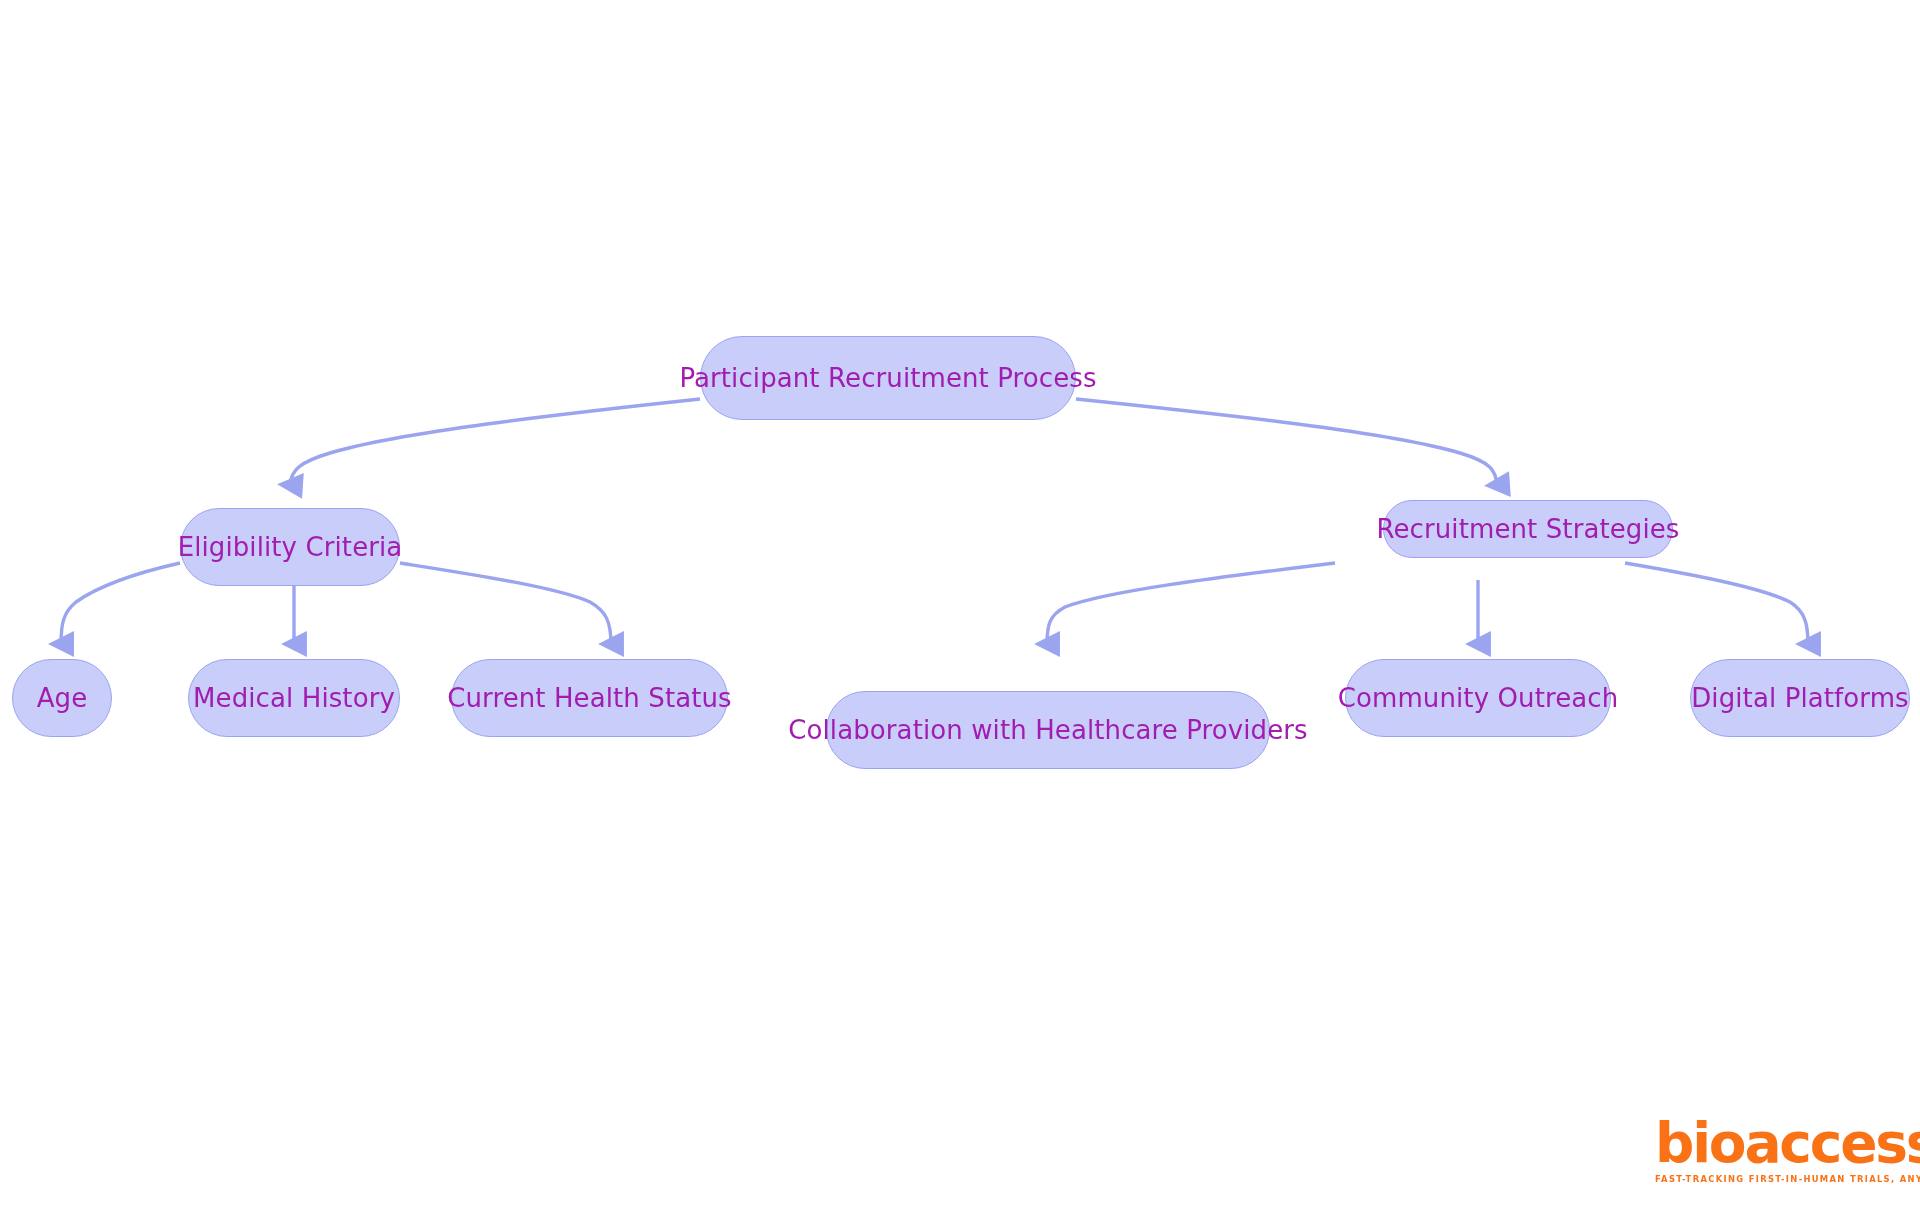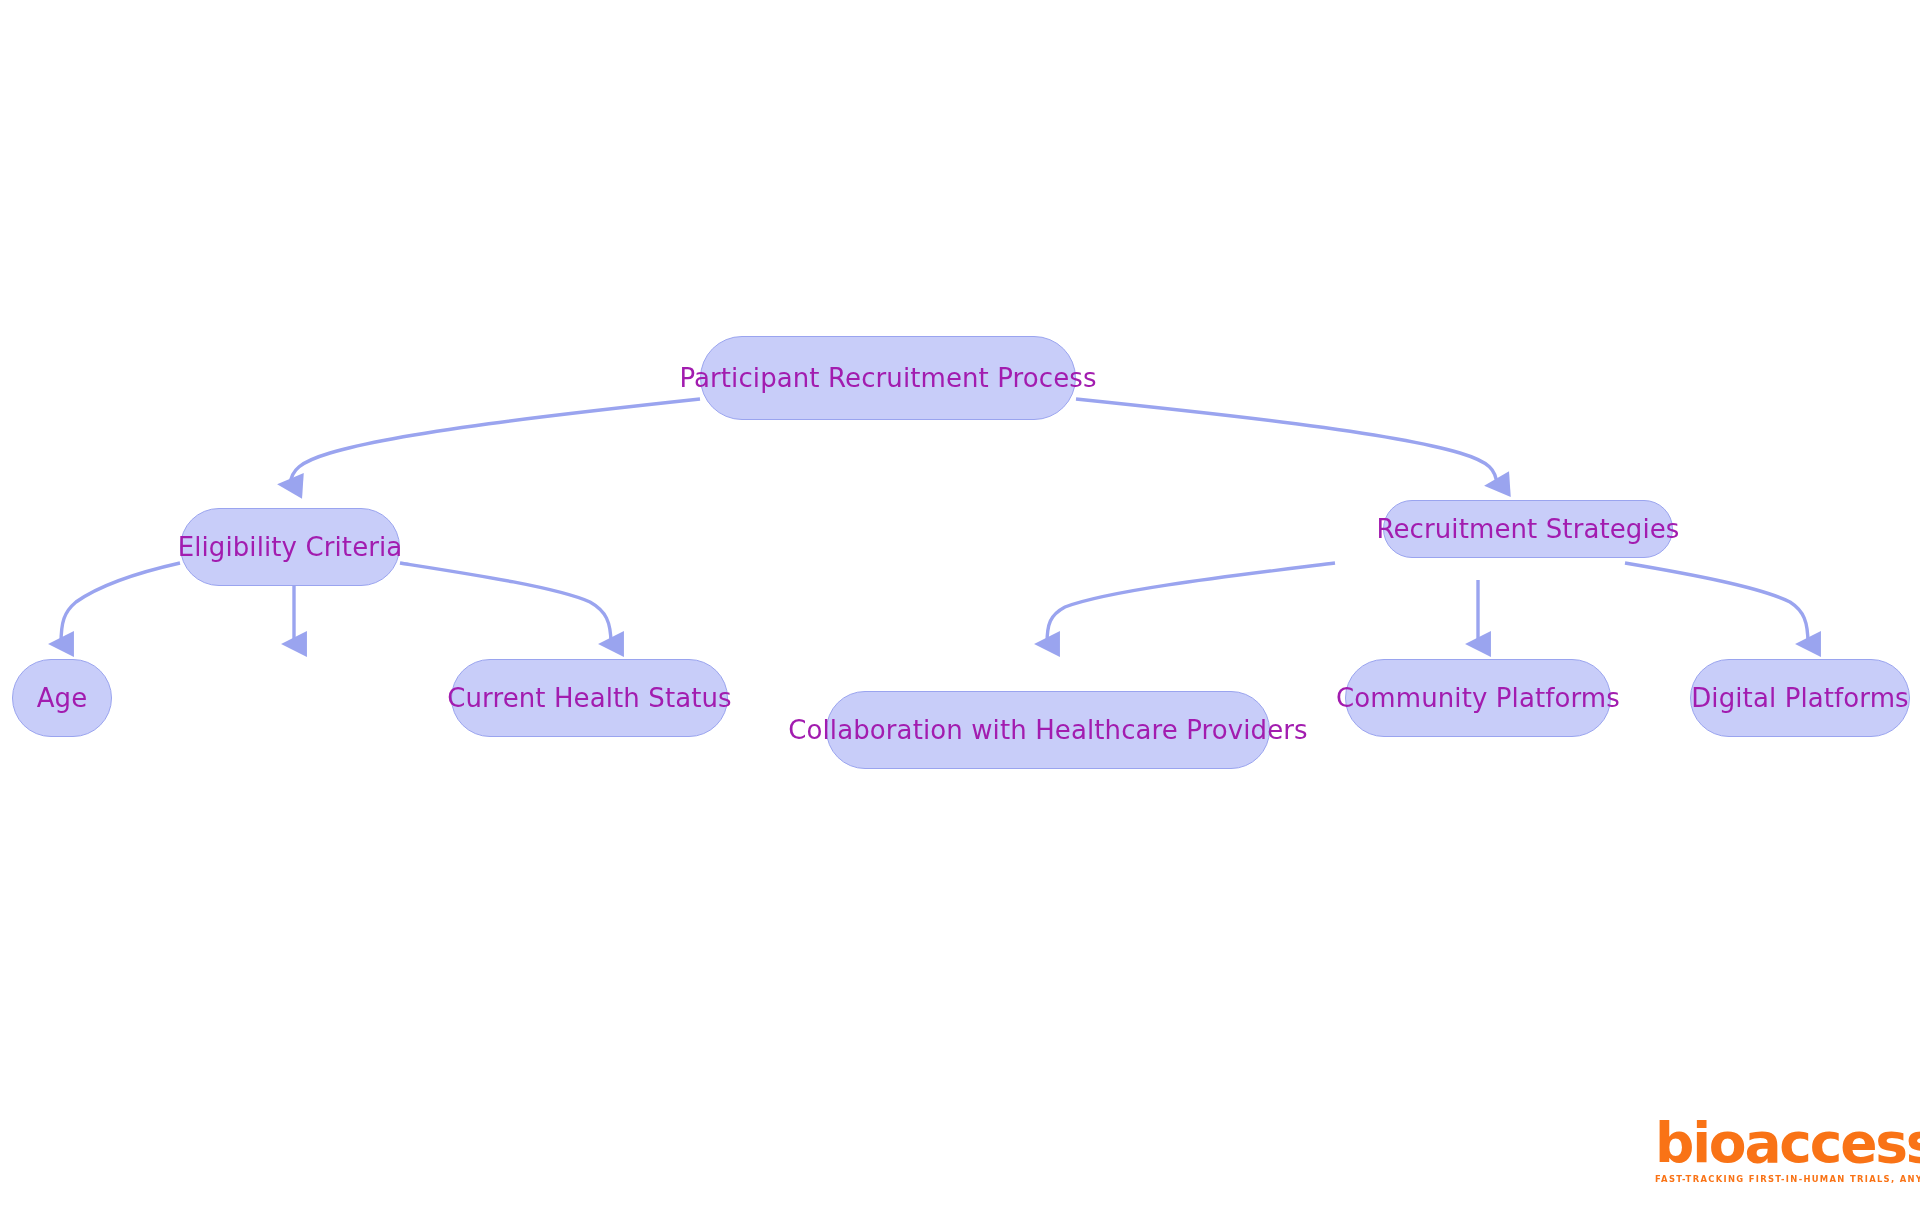--- a/index.html
+++ b/index.html
@@ -123,31 +123,34 @@
   </div>
 
   <div class="node" style="left:1383px; top:500px; width:290px; height:58px; border-radius:39px;">
     <span class="node-label">Recruitment Strategies</span>
   </div>
 
   <div class="node" style="left:12px; top:659px; width:100px; height:78px; border-radius:39px;">
     <span class="node-label">Age</span>
   </div>
 
+  <div class="node" style="left:188px; top:659px; width:212px; height:78px; border-radius:39px;">
+    <span class="node-label">Medical History</span>
+  </div>
 
   <div class="node" style="left:451px; top:659px; width:277px; height:78px; border-radius:39px;">
     <span class="node-label">Current Health Status</span>
   </div>
 
   <div class="node" style="left:826px; top:691px; width:444px; height:78px; border-radius:39px;">
     <span class="node-label">Collaboration with Healthcare Providers</span>
   </div>
 
   <div class="node" style="left:1345px; top:659px; width:266px; height:78px; border-radius:39px;">
-    <span class="node-label">Community Platforms</span>
+    <span class="node-label">Community Outreach</span>
   </div>
 
   <div class="node" style="left:1690px; top:659px; width:220px; height:78px; border-radius:39px;">
     <span class="node-label">Digital Platforms</span>
   </div>
 
   <div id="brand-logo">
     <div class="logo-wordmark"><span>bioaccess</span></div>
     <div class="logo-tagline">FAST-TRACKING FIRST-IN-HUMAN TRIALS, ANYWHERE</div>
   </div>

